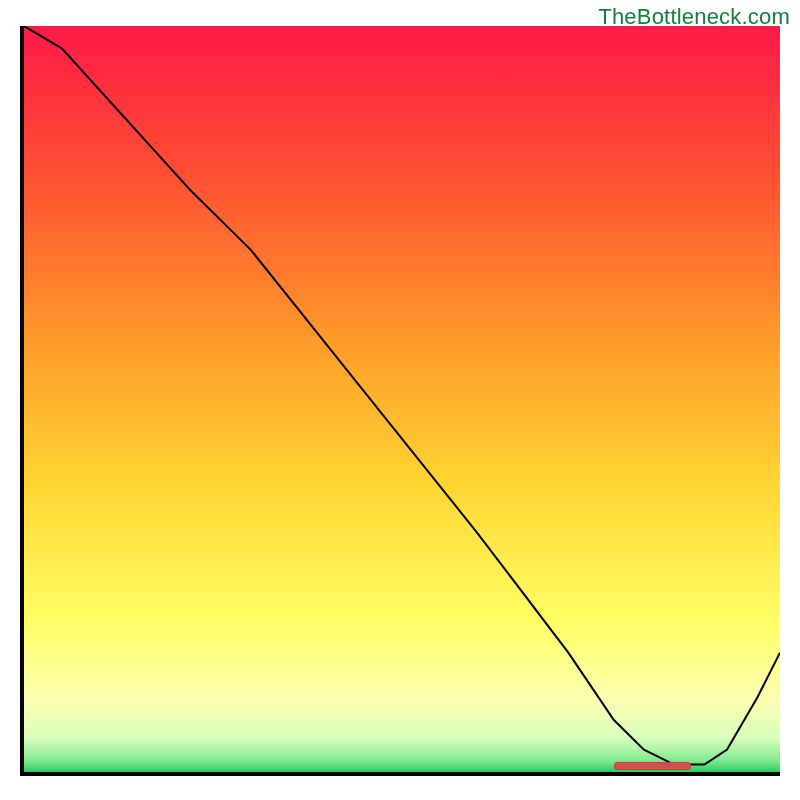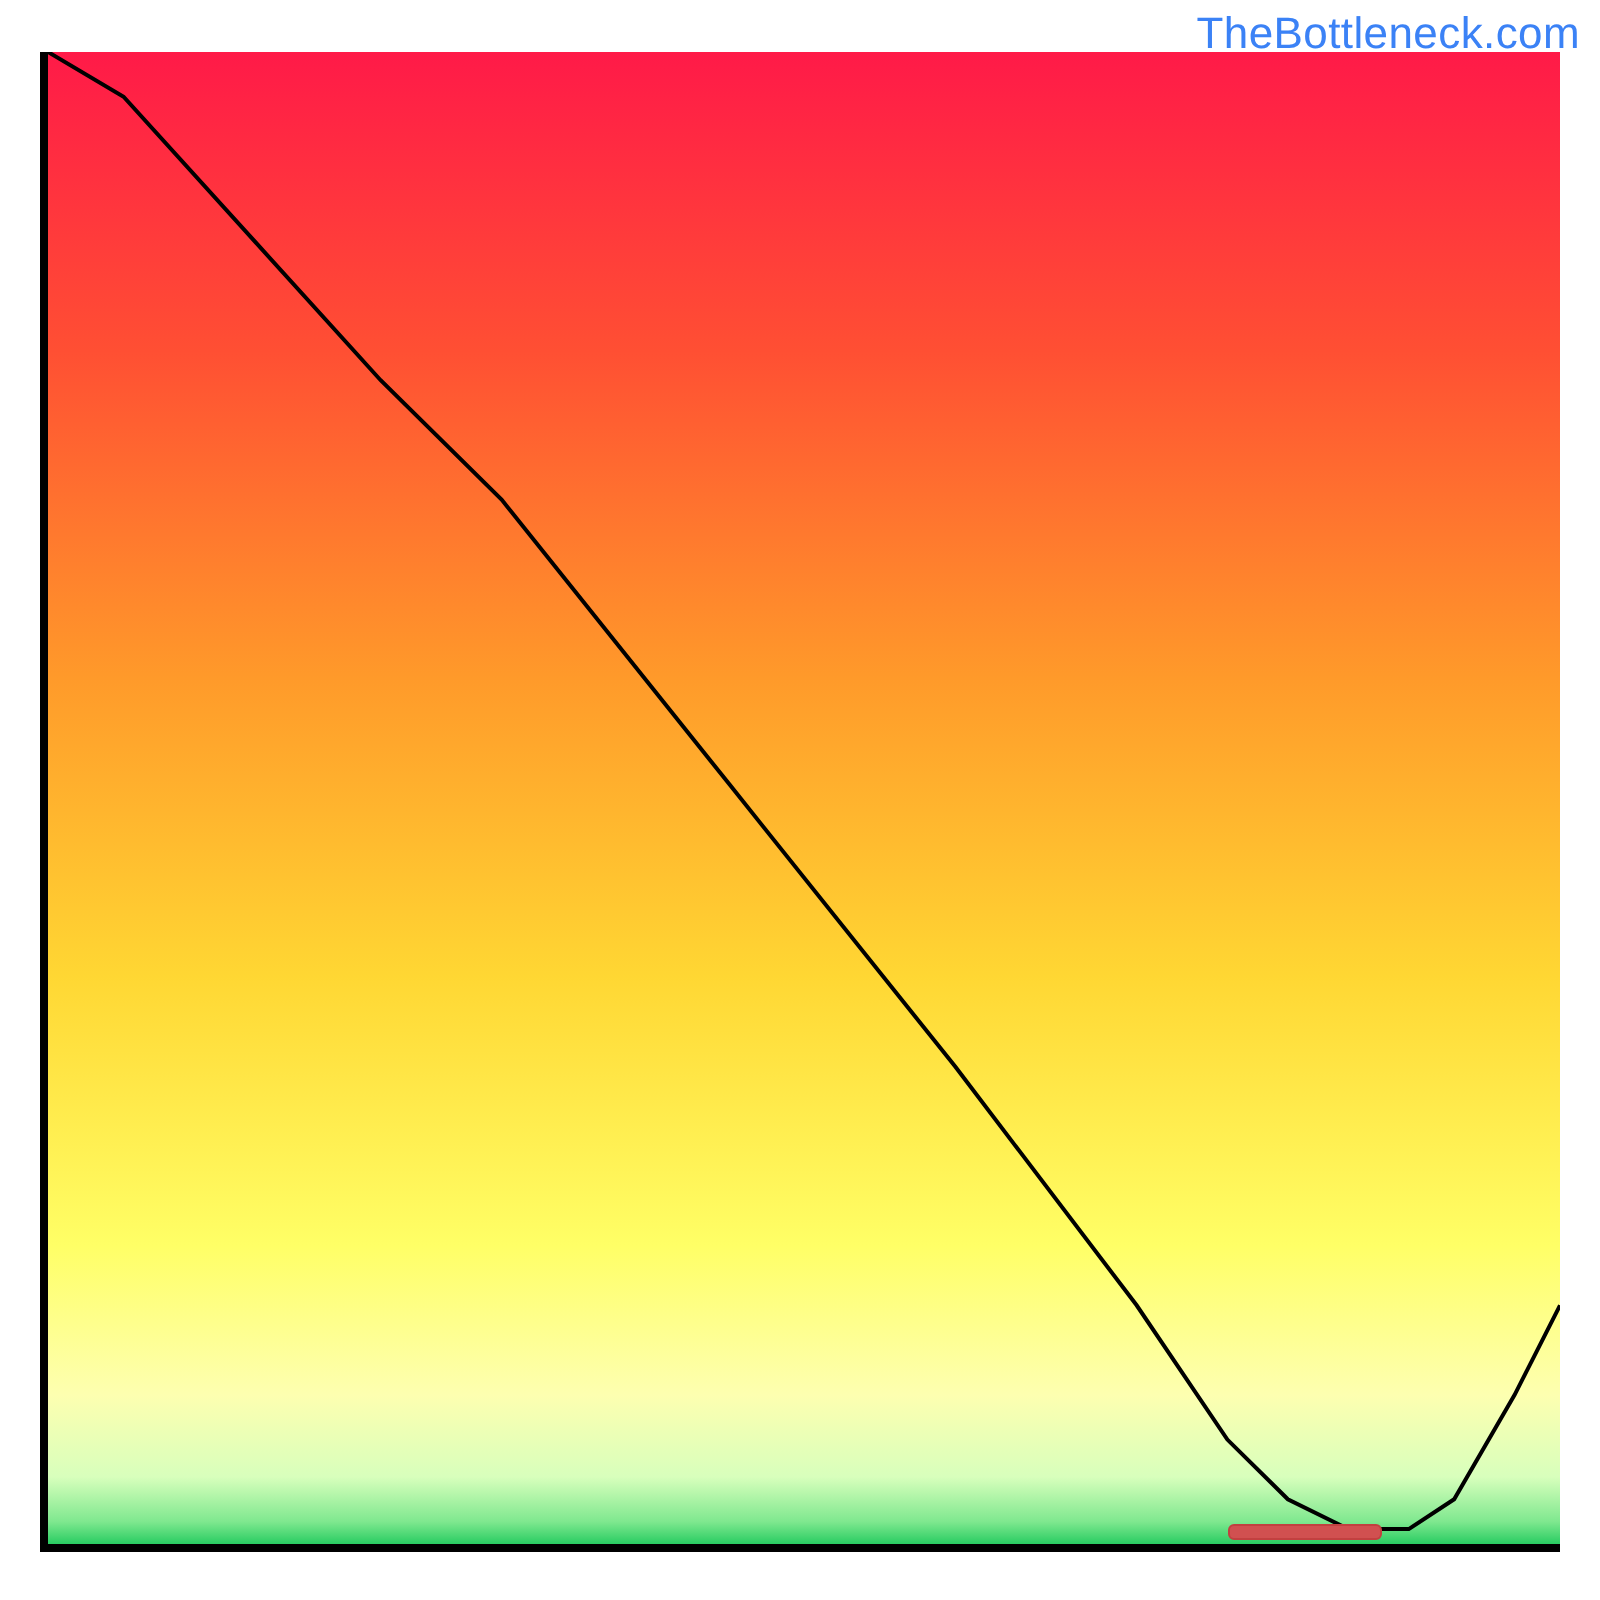--- a/index.html
+++ b/index.html
@@ -14,21 +14,21 @@
   .outer {
     position: relative;
     width: 800px;
     height: 800px;
   }
   .attribution {
     position: absolute;
     top: 4px;
     right: 10px;
     font-size: 22px;
-    color: #3b82f6;
+    color: #15803d;
     font-weight: 500;
     letter-spacing: 0.2px;
   }
   .plot-area {
     position: absolute;
     left: 20px;
     top: 26px;
     width: 760px;
     height: 750px;
     border-left: 4px solid #000;

